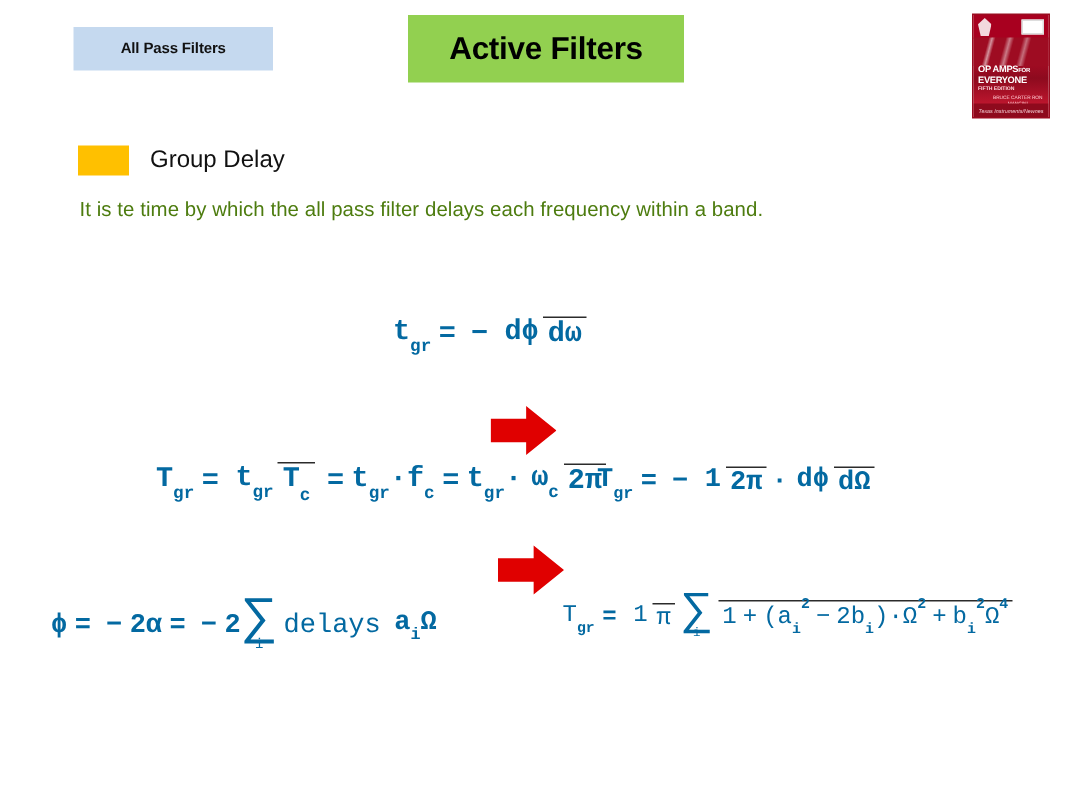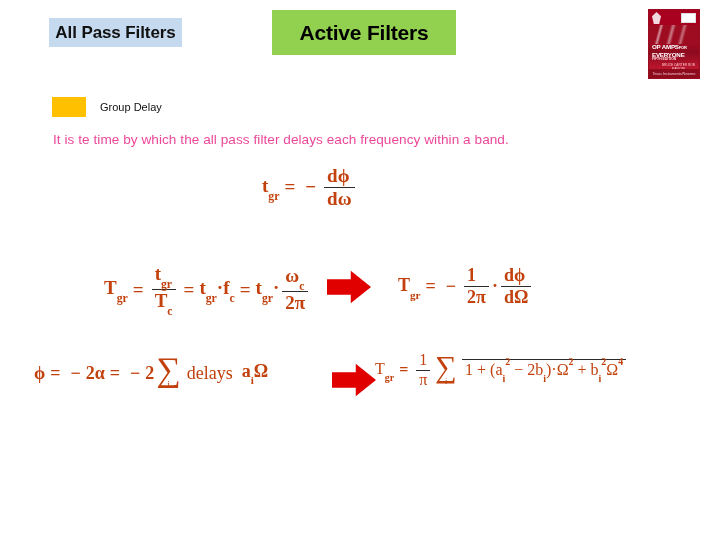--- a/index.html
+++ b/index.html
@@ -26,21 +26,21 @@
   .tab-allpass {
     position: absolute;
     left: 49px;
     top: 18px;
     width: 133px;
     height: 29px;
     background: #c5d9ef;
     display: flex;
     align-items: center;
     justify-content: center;
-    font-size: 17px;
+    font-size: 10px;
     font-weight: bold;
     color: #111111;
     letter-spacing: -0.1px;
     white-space: nowrap;
   }
 
   .tab-active {
     position: absolute;
     left: 272px;
     top: 10px;
@@ -154,45 +154,46 @@
     align-items: center;
   }
   .bullet-square {
     width: 34px;
     height: 20px;
     background: #ffc000;
     flex: 0 0 auto;
   }
   .bullet-label {
     margin-left: 14px;
-    font-size: 11px;
+    font-size: 16px;
     color: #111111;
     white-space: nowrap;
   }
 
   
   .para {
     position: absolute;
     font-size: 13.6px;
-    color: #ec4899;
+    color: #4d7c0f;
     white-space: nowrap;
     letter-spacing: 0.05px;
   }
   .para-1 { left: 53px; top: 132px; }
   .para-2 { left: 53px; top: 224px; }
 
   
   .math {
     position: absolute;
-    font-family: Liberation Serif, serif;
-    color: #c2410c;
+    font-family: Liberation Mono, monospace;
+    color: #0369a1;
     font-weight: bold;
     white-space: nowrap;
     display: flex;
     align-items: center;
+    margin-top: 44px;
   }
   .math .op {
     margin: 0 5px;
     font-weight: bold;
   }
   .sub {
     font-size: .62em;
     vertical-align: sub;
     position: relative;
     top: .30em;
@@ -200,21 +201,22 @@
   }
   .sup {
     font-size: .62em;
     vertical-align: super;
     position: relative;
     top: -.42em;
     font-weight: bold;
   }
   .frac {
     display: inline-flex;
-    flex-direction: column;
+    flex-direction: row;
+    align-items: center;
     justify-content: center;
     vertical-align: middle;
     margin: 0 3px;
     line-height: 1.05;
   }
   .frac .num {
     padding: 0 3px 1px 3px;
   }
   .frac .den {
     border-top: 1.6px solid #2b2b2b;

